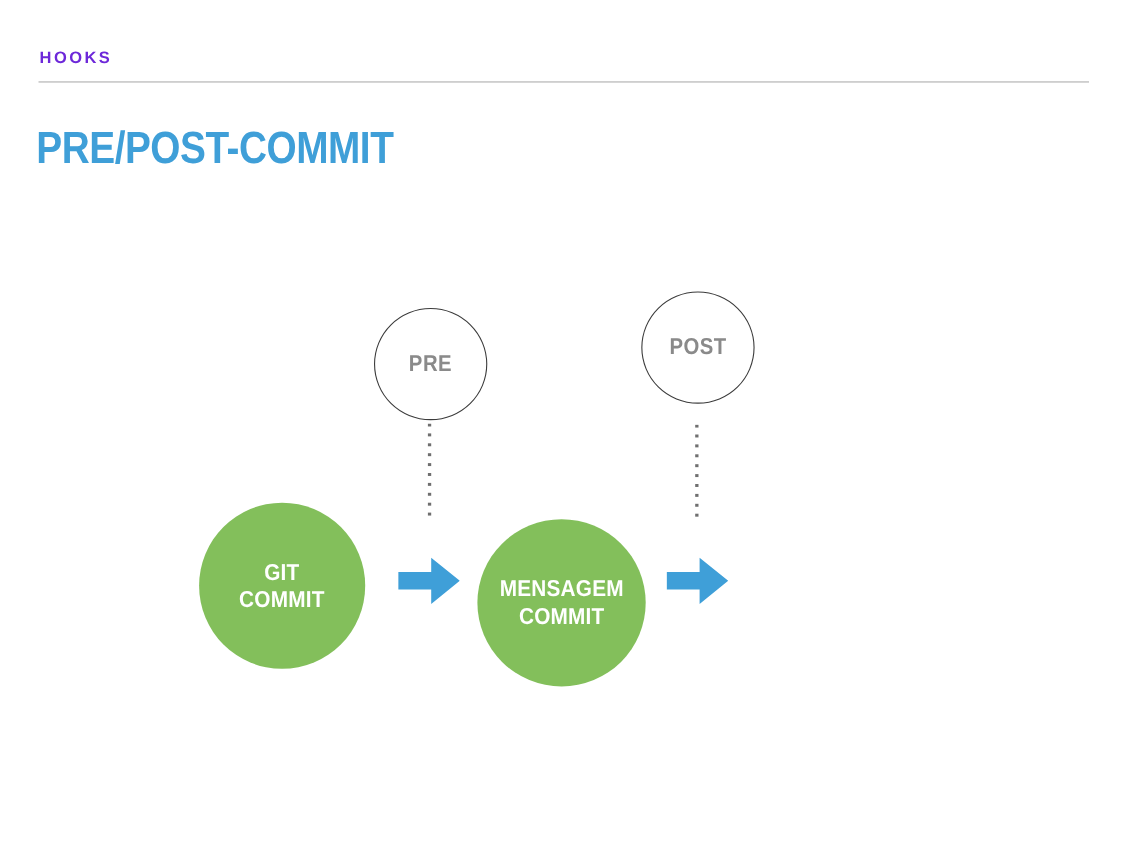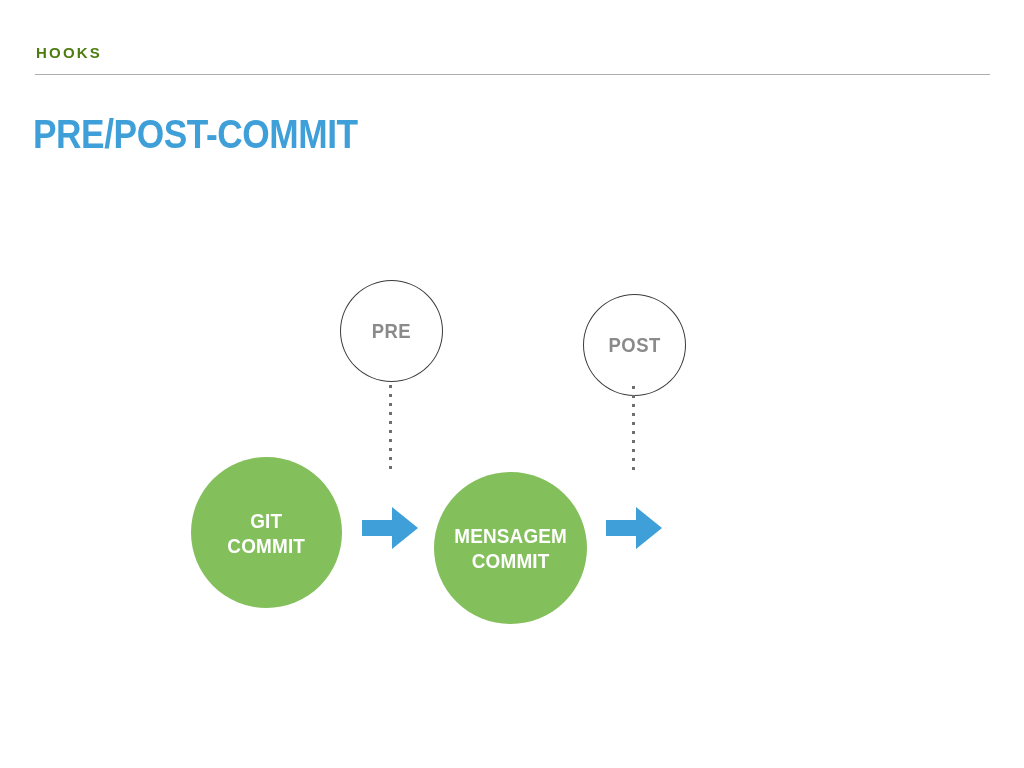--- a/index.html
+++ b/index.html
@@ -24,21 +24,21 @@
 
   
   .eyebrow {
     position: absolute;
     left: 36px;
     top: 44px;
     font-family: "Liberation Sans", sans-serif;
     font-size: 15px;
     font-weight: 700;
     letter-spacing: 2.2px;
-    color: #4d7c0f;
+    color: #6d28d9;
     text-transform: uppercase;
     white-space: nowrap;
   }
 
   .header-rule {
     position: absolute;
     left: 35px;
     top: 74px;
     width: 955px;
     height: 1px;
@@ -84,21 +84,21 @@
     font-family: "Liberation Sans Narrow", "Liberation Sans", sans-serif;
     font-size: 21px;
     font-weight: 700;
     letter-spacing: 0.5px;
     color: #8a8a8a;
     transform: scaleX(0.88);
     white-space: nowrap;
   }
 
   .hook-pre  { left: 340px; top: 280px; width: 103px; height: 102px; }
-  .hook-post { left: 583px; top: 294px; width: 103px; height: 102px; }
+  .hook-post { left: 583px; top: 265px; width: 103px; height: 102px; }
 
   
   .dotted-connector {
     position: absolute;
     width: 3px;
     background-image: linear-gradient(to bottom, #6f6f6f 0 2.6px, rgba(0,0,0,0) 2.6px 100%);
     background-size: 3px 9px;
     background-repeat: repeat-y;
   }
   .dotted-pre  { left: 389px; top: 385px; height: 86px; }
@@ -118,21 +118,21 @@
     font-family: "Liberation Sans Narrow", "Liberation Sans", sans-serif;
     font-size: 21px;
     font-weight: 700;
     line-height: 25px;
     color: #ffffff;
     letter-spacing: 0.2px;
     transform: scaleX(0.9);
     white-space: pre-line;
   }
 
-  .step-1 { left: 191px; top: 457px; width: 151px; height: 151px; }
+  .step-1 { left: 181px; top: 457px; width: 151px; height: 151px; }
   .step-2 { left: 434px; top: 472px; width: 153px; height: 152px; }
   .step-3 { left: 680px; top: 457px; width: 151px; height: 151px; }
   .step-3 .step-label { font-size: 20px; line-height: 24px; }
 
   
   .flow-arrow {
     position: absolute;
     width: 56px;
     height: 44px;
   }

